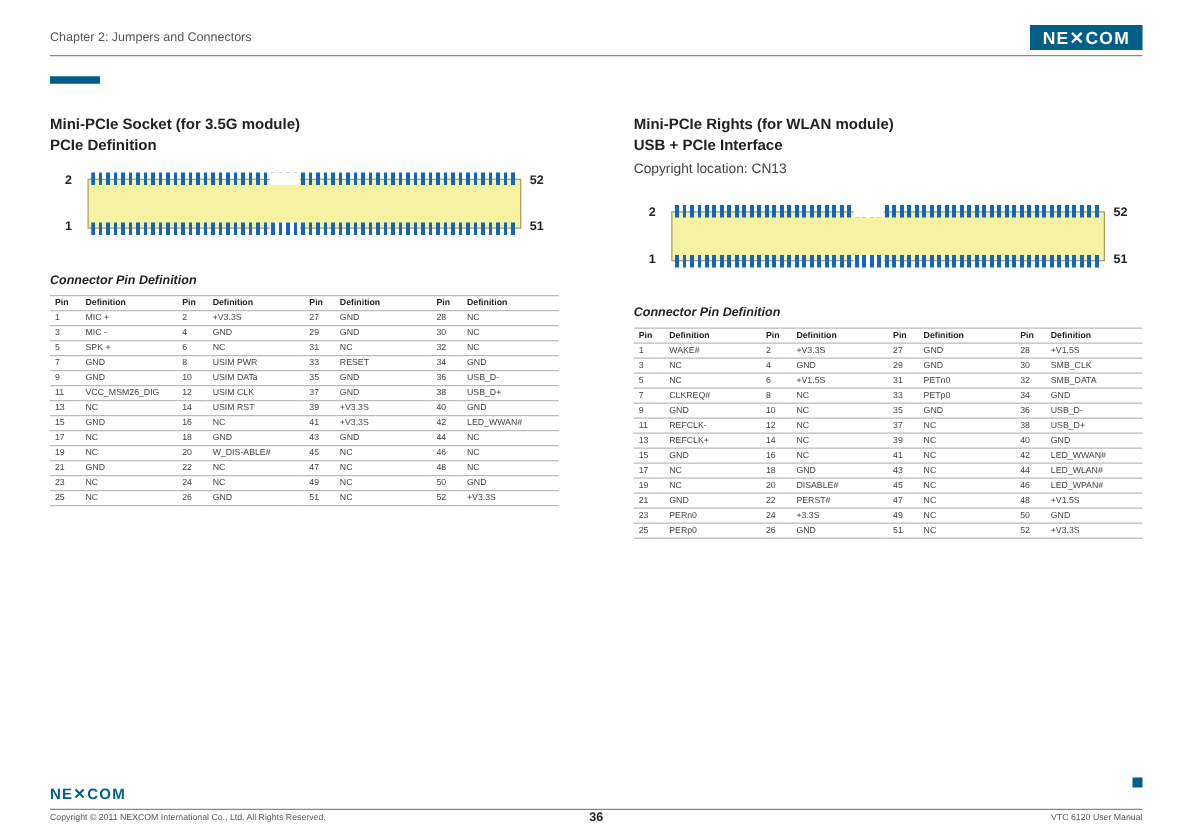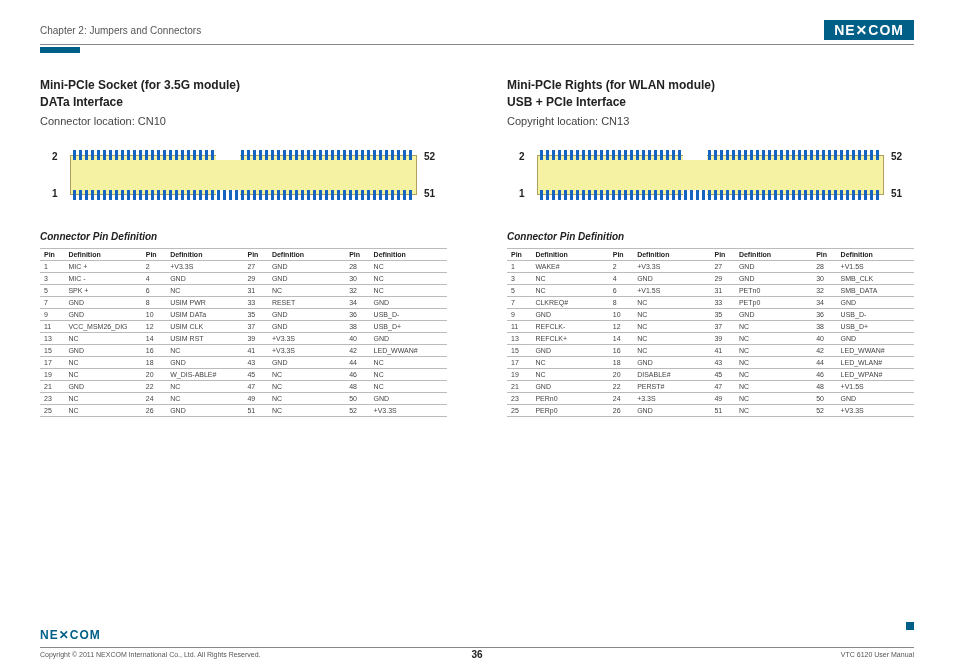--- a/index.html
+++ b/index.html
@@ -11,21 +11,21 @@
     color: #333;
     position: relative;
     padding: 20px 40px 0 40px;
   }
   .header-row {
     display: flex;
     justify-content: space-between;
     align-items: center;
     border-bottom: 1px solid #888;
     padding-bottom: 4px;
-    margin-bottom: 2px;
+    margin-bottom: 16px;
   }
   .chapter-label { font-size: 10px; color: #555; }
   .logo-box {
     background: #005f87;
     color: #fff;
     font-weight: bold;
     padding: 2px 10px;
     font-size: 14px;
     letter-spacing: 1px;
   }
@@ -179,22 +179,21 @@
 <div class="header-row">
   <div class="chapter-label">Chapter 2: Jumpers and Connectors</div>
   <div class="logo-box">NE✕COM</div>
 </div>
 <div class="accent-bar"></div>
 
 <div class="columns">
 
   <div class="col">
     <div class="sect-title">Mini-PCIe Socket (for 3.5G module)</div>
-    <div class="sect-title">DATa Interface</div>
-    <div class="sect-sub">Connector location: CN10</div>
+    <div class="sect-title">PCIe Definition</div>
 
     <div class="connector-diagram">
       <span class="pin-lbl pin-tl">2</span>
       <span class="pin-lbl pin-bl">1</span>
       <div class="connector-body">
         <div class="connector-gap-top"></div>
         <div class="connector-gap-bot"></div>
       </div>
       <span class="pin-lbl pin-tr">52</span>
       <span class="pin-lbl pin-br">51</span>

